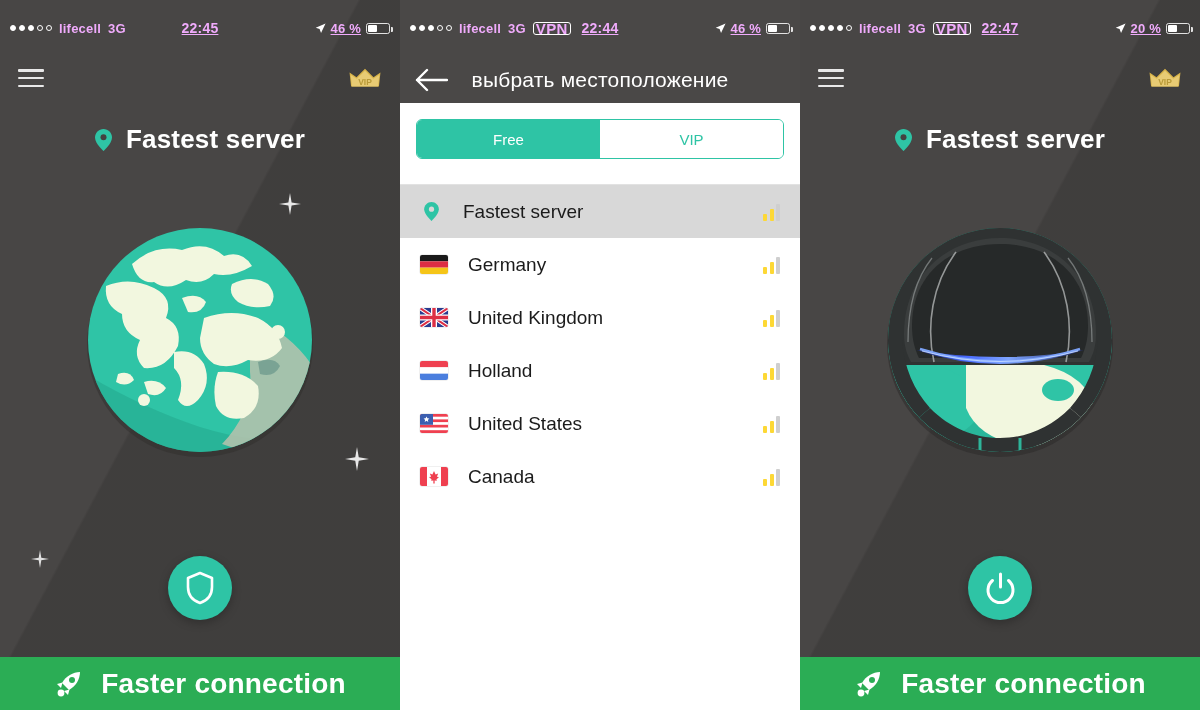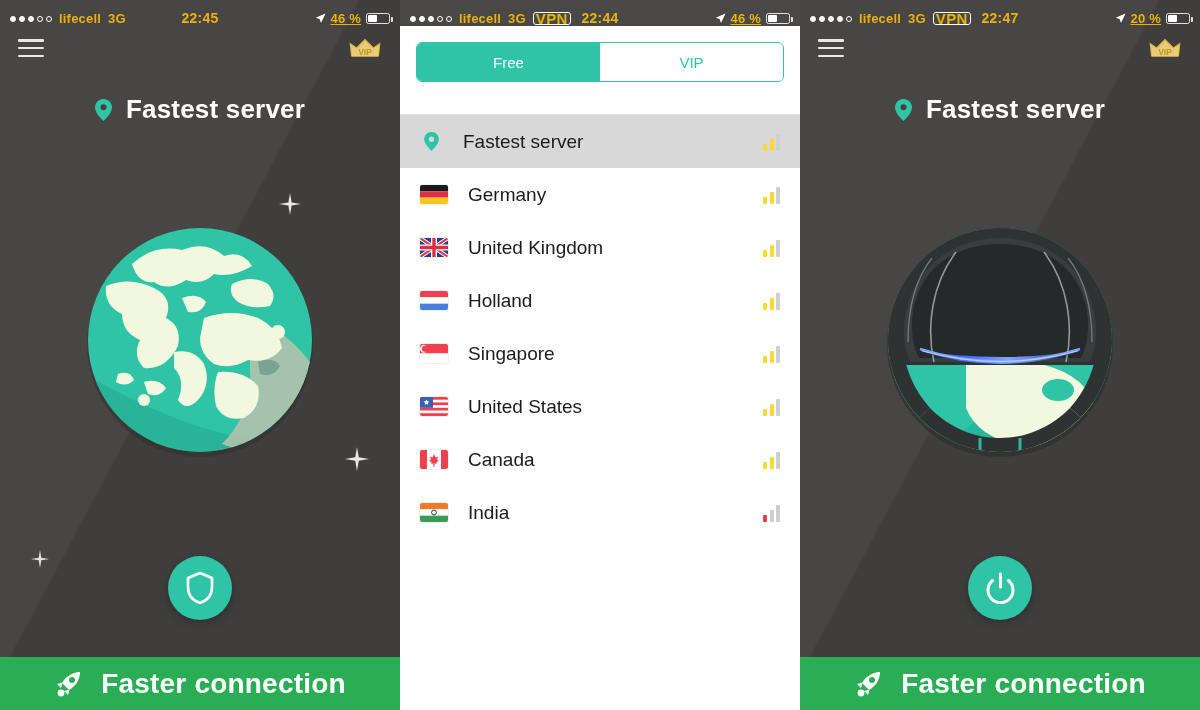--- a/index.html
+++ b/index.html
@@ -6,31 +6,31 @@
   body{width:1200px;height:710px;font-family:"Liberation Sans",sans-serif;overflow:hidden;}
   .screens{display:flex;width:1200px;height:710px;}
   .screen{position:relative;width:400px;height:710px;overflow:hidden;}
   .dark{background:#444241;}
   .dark::after{content:"";position:absolute;inset:0;
     background:linear-gradient(118deg, rgba(255,255,255,0.022) 0%, rgba(255,255,255,0.022) 46%, rgba(0,0,0,0.065) 46.4%, rgba(0,0,0,0.065) 100%);
     pointer-events:none;}
   .light{background:#ffffff;}
 
   
-  .statusbar{position:relative;z-index:5;height:26px;display:flex;align-items:flex-end;
-    padding:0 10px;color:#eab308;font-size:13px;font-weight:bold;letter-spacing:.2px;}
+  .statusbar{position:relative;z-index:5;height:26px;display:flex;align-items:center;
+    padding:15px 10px;color:#f0abfc;font-size:13px;font-weight:bold;letter-spacing:.2px;}
   .sb-left{display:flex;align-items:center;gap:7px;}
   .dots{display:flex;align-items:center;gap:3px;}
   .dot{width:6px;height:6px;border-radius:50%;border:1px solid #fff;box-sizing:border-box;}
   .dot.on{background:#fff;}
   .carrier{font-size:13px;font-weight:bold;}
   .net{font-size:13px;font-weight:bold;}
   .vpnbadge{font-size:15px;font-weight:bold;border:1.4px solid #fff;border-radius:3px;
     padding:0 2px;line-height:11px;letter-spacing:.3px;}
-  .sb-center{position:absolute;left:0;right:0;text-align:center;font-size:14px;font-weight:bold;pointer-events:none;}
+  .sb-center{position:absolute;left:0;right:0;text-align:center;font-size:14px;font-weight:bold;pointer-events:none;text-decoration:underline;}
   .sb-right{margin-left:auto;display:flex;align-items:center;gap:5px;z-index:2;}
   .loc-arrow{width:11px;height:11px;}
   .batt-pct{font-size:13px;font-weight:bold;text-decoration:underline;}
   .batt{position:relative;width:24px;height:11px;border:1.4px solid rgba(255,255,255,.85);
     border-radius:2.5px;box-sizing:border-box;}
   .batt i{position:absolute;left:1px;top:1px;bottom:1px;width:9px;background:#fff;border-radius:1px;display:block;}
   .batt::after{content:"";position:absolute;right:-3.5px;top:3px;width:2px;height:5px;
     background:rgba(255,255,255,.85);border-radius:0 1px 1px 0;}
 
   
@@ -61,21 +61,21 @@
   
   .bottombar{position:absolute;z-index:7;left:0;right:0;bottom:0;height:53px;background:#2bad55;
     display:flex;align-items:center;justify-content:center;gap:19px;cursor:pointer;}
   .bottombar .label{color:#fff;font-size:28px;font-weight:bold;letter-spacing:.2px;}
 
   
   .lightnav{height:47px;display:flex;align-items:center;position:relative;background:#4a4847;}
   .backarrow{position:absolute;left:14px;width:34px;height:26px;cursor:pointer;}
   .lightnav .ltitle{width:100%;text-align:center;color:#fff;font-size:21px;letter-spacing:.2px;}
 
-  .tabwrap{padding:16px 16px 32px 16px;background:#fff;}
+  .tabwrap{padding:16px 16px 25px 16px;background:#fff;}
   .tabs{display:flex;height:38px;border:1.5px solid #2ec4a5;border-radius:6px;overflow:hidden;}
   .tab{flex:1;display:flex;align-items:center;justify-content:center;font-size:15px;cursor:pointer;}
   .tab.active{background:#2ec4a5;color:#fff;}
   .tab.inactive{background:#fff;color:#2ec4a5;}
   .listdiv{height:1px;background:#e2e2e2;}
 
   .srvlist{background:#fff;}
   .srv{height:53px;display:flex;align-items:center;padding:0 20px;cursor:pointer;}
   .srv.selected{background:#d8d8d8;}
   .srv .flag{width:28px;height:19px;border-radius:2px;overflow:hidden;flex:none;
@@ -213,20 +213,26 @@
         <svg class="loc-arrow" viewBox="0 0 12 12">
           <path d="M11.5 0.5 L0.8 5.2 L5.0 6.6 L6.6 11 Z" fill="#fff"></path>
         </svg>
         <span class="batt-pct">46 %</span>
         <span class="batt">
             <i></i>
           </span>
       </div>
     </div>
 
+    <div class="lightnav">
+      <svg class="backarrow" viewBox="0 0 34 26">
+        <path d="M33 13 L3 13 M13 3 L3 13 L13 23" fill="none" stroke="#fff" stroke-width="2.4" stroke-linecap="round" stroke-linejoin="round"></path>
+      </svg>
+      <div class="ltitle">выбрать местоположение</div>
+    </div>
 
     <div class="tabwrap">
       <div class="tabs">
         <div class="tab active">
           <span>Free</span>
         </div>
         <div class="tab inactive">
           <span>VIP</span>
         </div>
       </div>
@@ -291,35 +297,20 @@
             </svg>
         </span>
         <span class="name">Holland</span>
         <span class="bars">
           <i style="height:7px;background:#fdd835"></i>
             <i style="height:12px;background:#fdd835"></i>
             <i style="height:17px;background:#cfcfcf"></i>
         </span>
       </div>
 
-      <div class="srv">
-        <span class="flag">
-          <svg viewBox="0 0 28 19" width="28" height="19">
-            <rect width="28" height="9.5" fill="#ef4050"></rect>
-              <rect y="9.5" width="28" height="9.5" fill="#fff"></rect>
-            <path d="M6.5 2 a3.2 3.2 0 1 0 0 5.6 a3.8 3.8 0 1 1 0 -5.6 Z" fill="#fff"></path>
-          </svg>
-        </span>
-        <span class="name">Singapore</span>
-        <span class="bars">
-          <i style="height:7px;background:#fdd835"></i>
-            <i style="height:12px;background:#fdd835"></i>
-            <i style="height:17px;background:#cfcfcf"></i>
-        </span>
-      </div>
 
       <div class="srv">
         <span class="flag">
           <svg viewBox="0 0 28 19" width="28" height="19">
             <rect width="28" height="19" fill="#fff"></rect>
             <g fill="#ef4050">
               <rect y="0" width="28" height="2.7"></rect>
                 <rect y="5.4" width="28" height="2.7"></rect>
               <rect y="10.8" width="28" height="2.7"></rect>
                 <rect y="16.2" width="28" height="2.8"></rect>
@@ -346,36 +337,20 @@
           </svg>
         </span>
         <span class="name">Canada</span>
         <span class="bars">
           <i style="height:7px;background:#fdd835"></i>
             <i style="height:12px;background:#fdd835"></i>
             <i style="height:17px;background:#cfcfcf"></i>
         </span>
       </div>
 
-      <div class="srv">
-        <span class="flag">
-          <svg viewBox="0 0 28 19" width="28" height="19">
-            <rect width="28" height="6.33" fill="#f07a28"></rect>
-              <rect y="6.33" width="28" height="6.33" fill="#fff"></rect>
-              <rect y="12.66" width="28" height="6.34" fill="#3d9a52"></rect>
-            <circle cx="14" cy="9.5" r="2.4" fill="none" stroke="#2a3b8f" stroke-width="1"></circle>
-          </svg>
-        </span>
-        <span class="name">India</span>
-        <span class="bars">
-          <i style="height:7px;background:#ef3b52"></i>
-            <i style="height:12px;background:#cfcfcf"></i>
-            <i style="height:17px;background:#cfcfcf"></i>
-        </span>
-      </div>
 
     </div>
   </div>
 
   <div class="screen dark">
 
     <div class="statusbar">
       <div class="sb-left">
         <div class="dots">
           <span class="dot on"></span>

